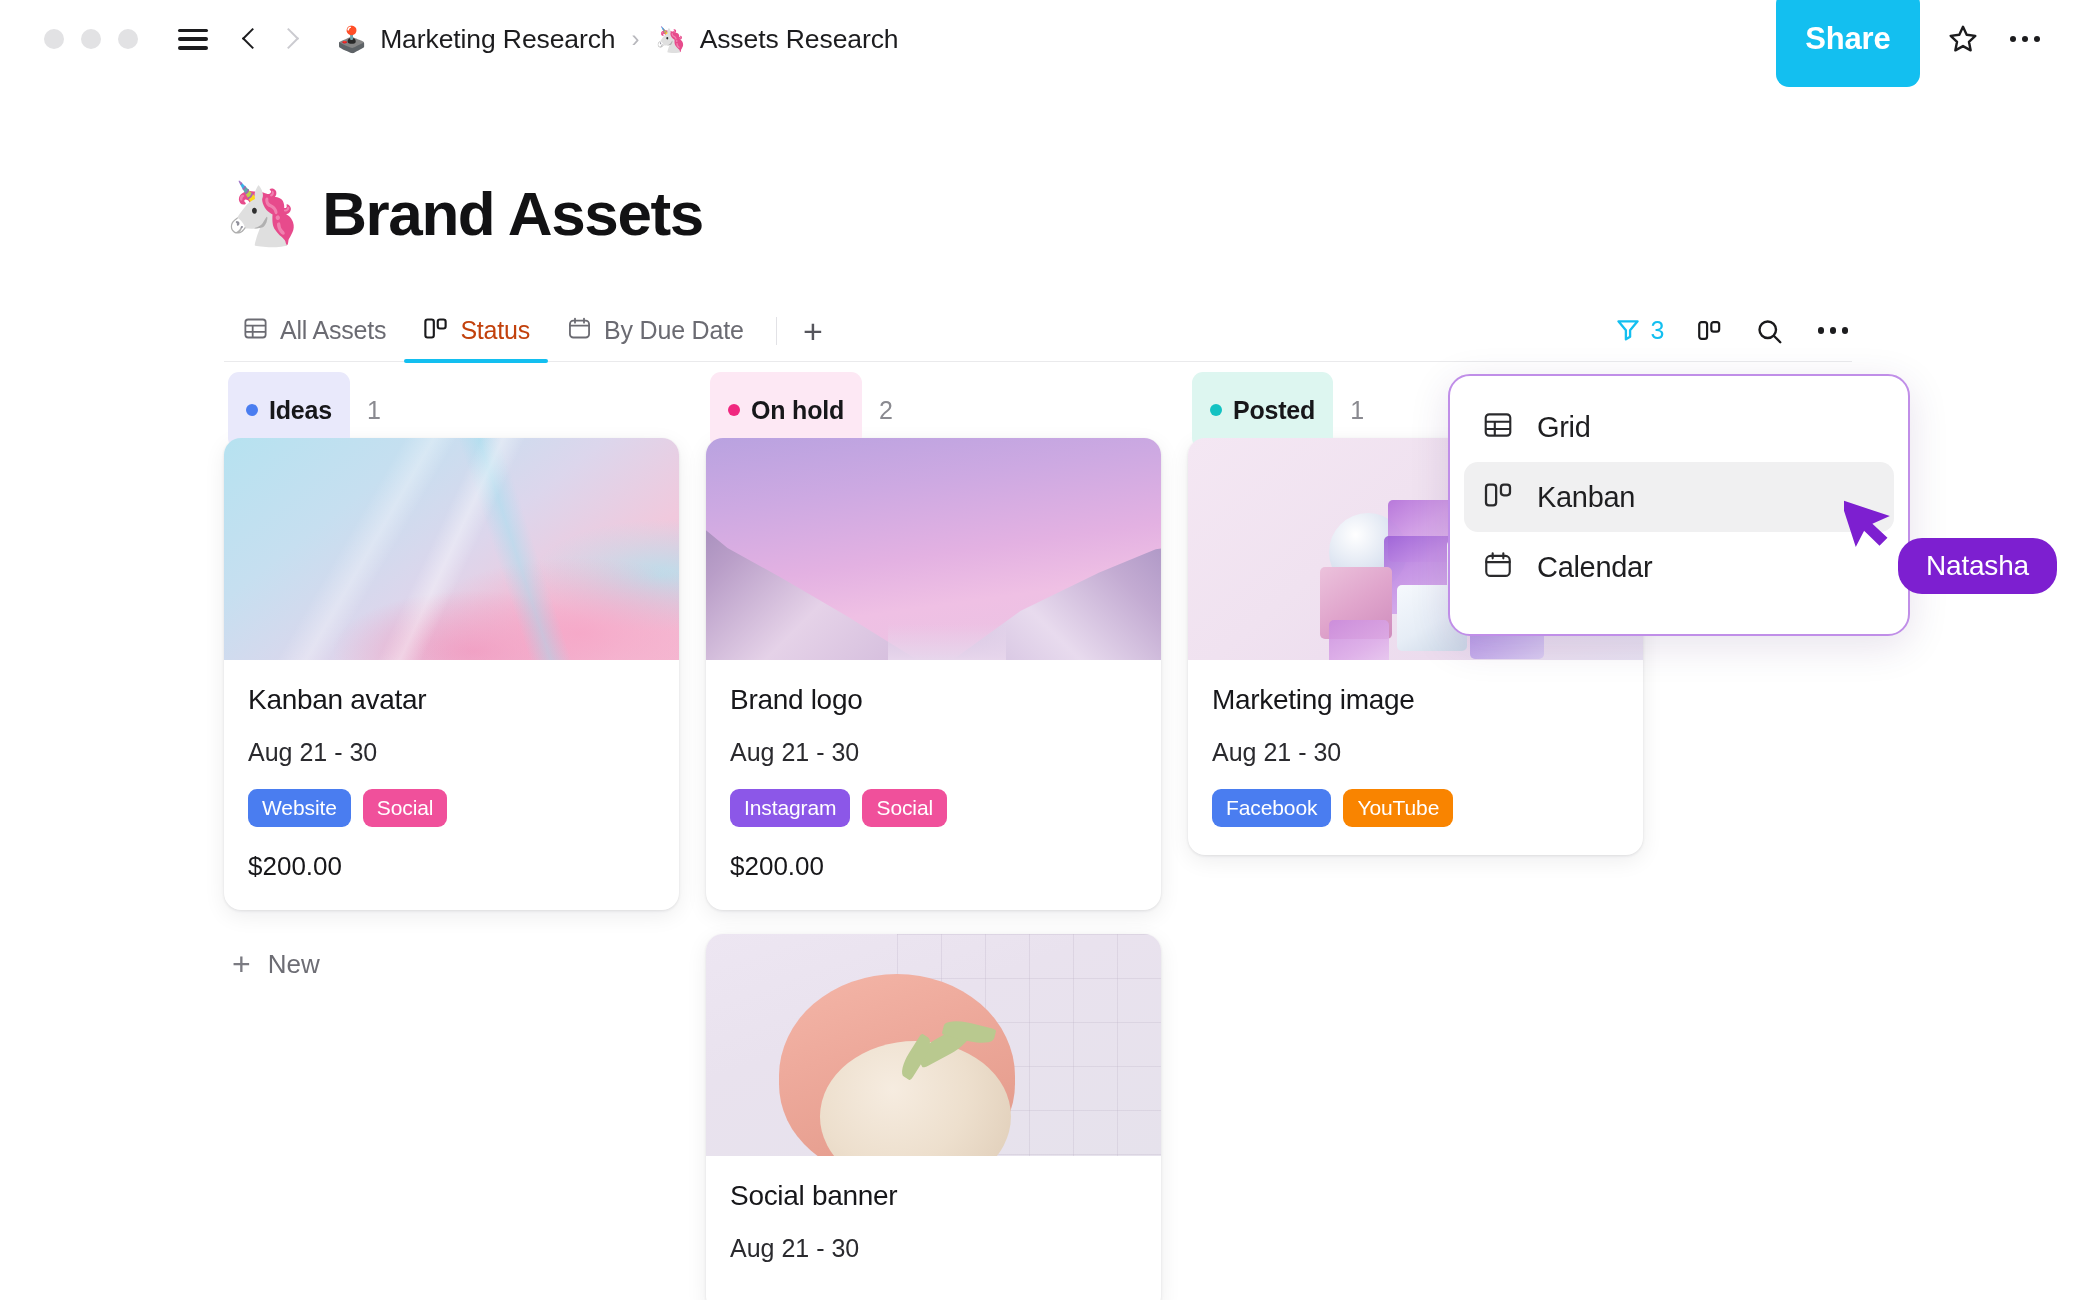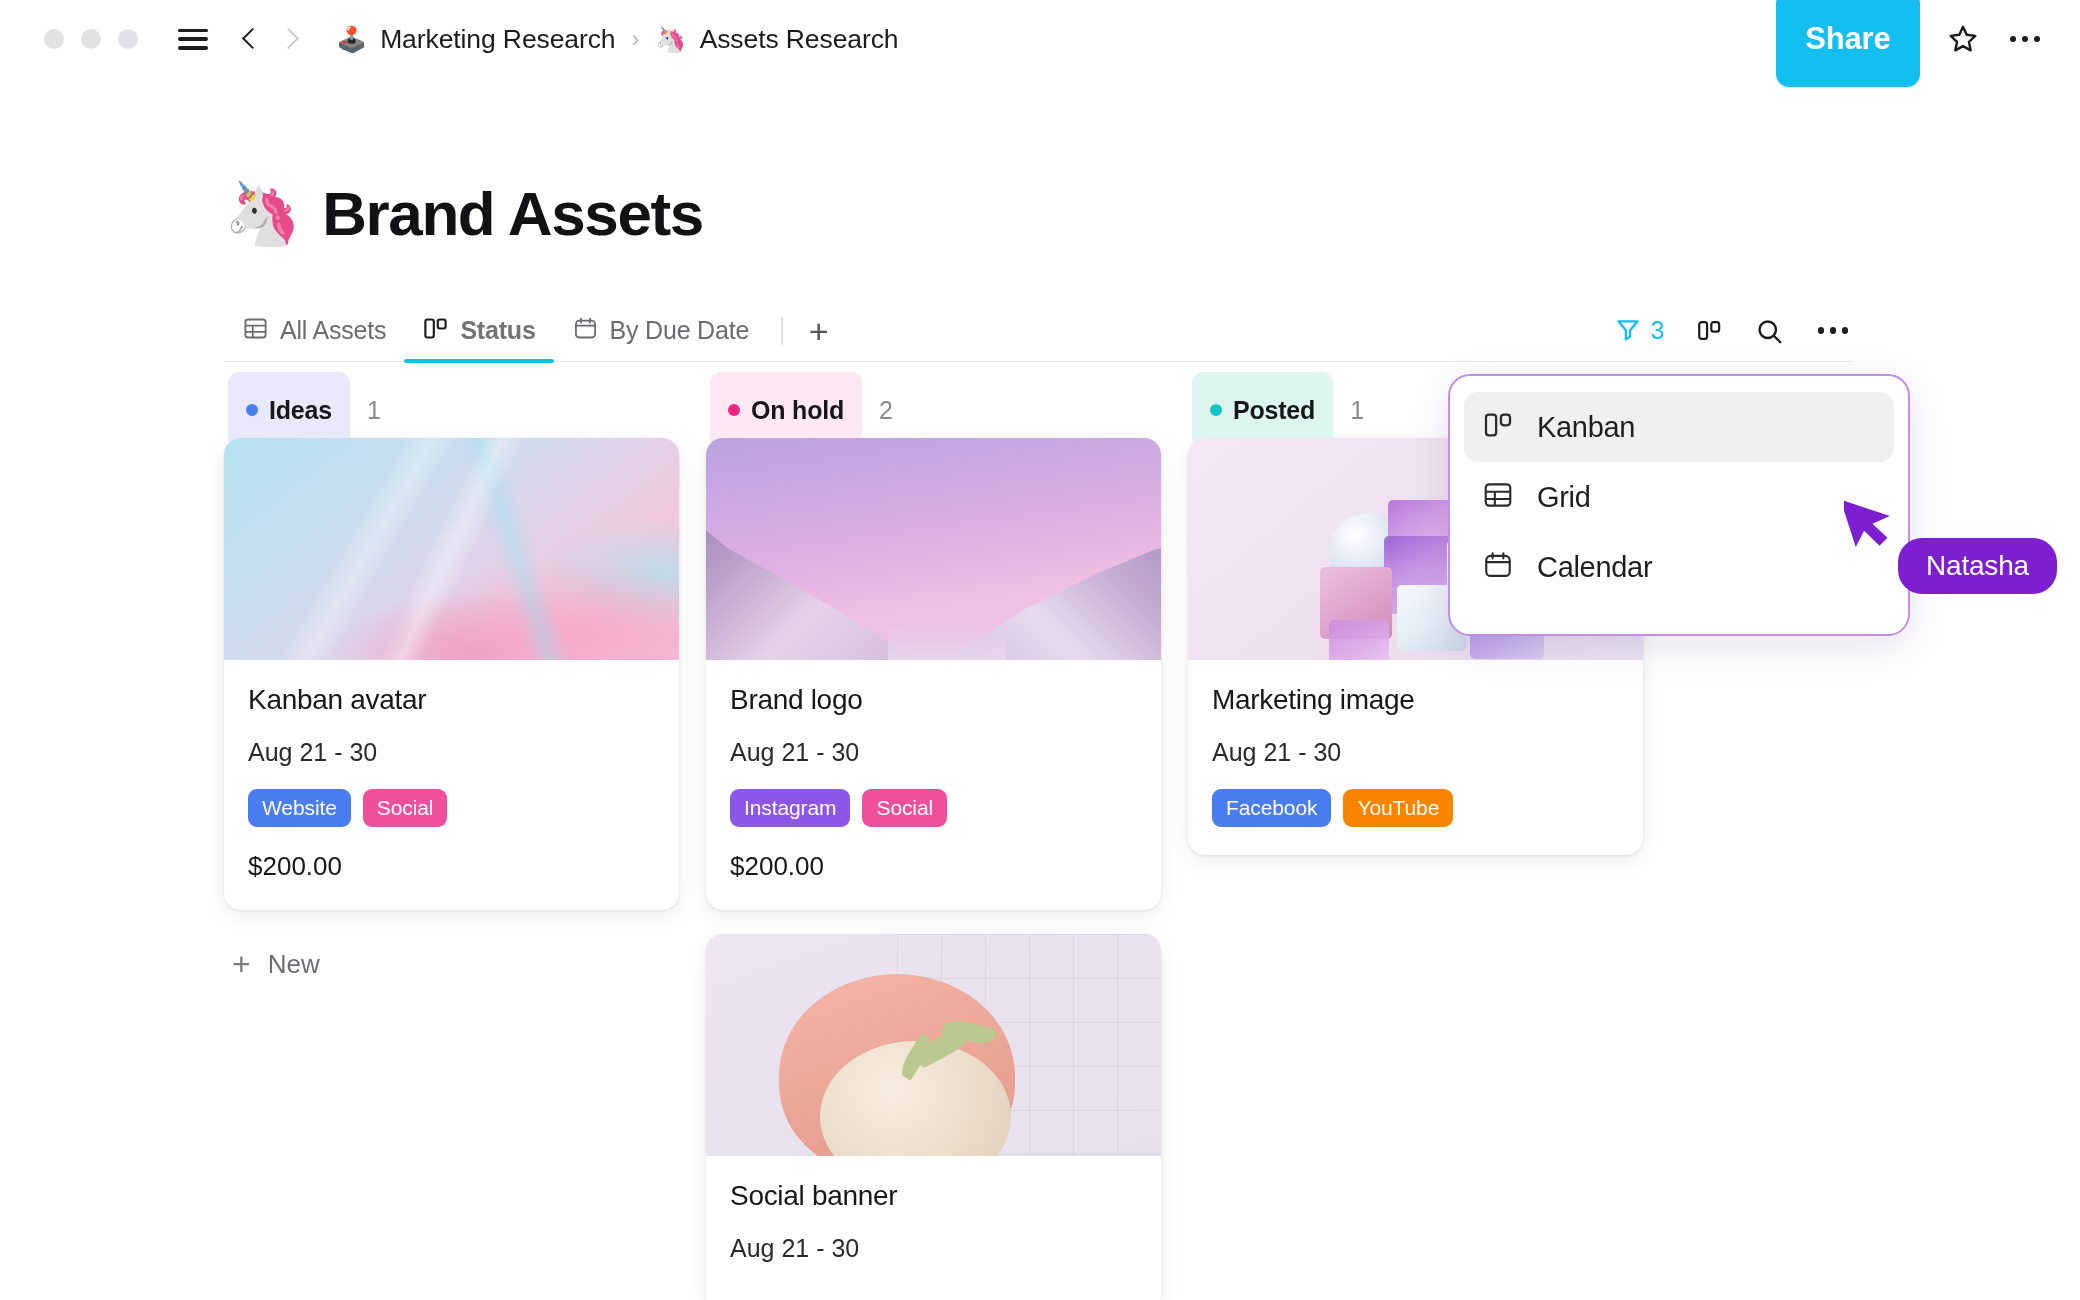--- a/index.html
+++ b/index.html
@@ -73,21 +73,21 @@
     width: 1628px; height: 62px;
     display: flex; align-items: center;
     border-bottom: 1.5px solid #eaeaec;
   }
   .tab {
     display: flex; align-items: center; gap: 11px;
     height: 62px; padding: 0 18px; cursor: pointer;
     position: relative;
   }
   .tab-label { font-size: 25px; color: #6b6b72; letter-spacing: -0.2px; }
-  .tab.active .tab-label { color: #737373; font-weight: 700; }
+  .tab.active .tab-label { color: #c2410c; font-weight: 400; }
   .tab.active::after {
     content: ""; position: absolute; left: 0; right: 0; bottom: -1.5px;
     height: 4px; background: #13bff0; border-radius: 2px;
   }
   .tab-sep { width: 1.5px; height: 28px; background: #e2e2e6; margin: 0 14px; }
   .plus-tab { padding: 0 12px; cursor: pointer; display: flex; align-items: center; }
   .plus-glyph { font-size: 34px; color: #55555c; font-weight: 300; line-height: 1; }
 
   .tools { margin-left: auto; display: flex; align-items: center; gap: 30px; }
   .filter-tool { display: flex; align-items: center; gap: 9px; cursor: pointer; }
@@ -460,38 +460,38 @@
             <span class="tag" style="background:#4a7df0">Facebook</span>
             <span class="tag" style="background:#f98400">YouTube</span>
           </div>
         </div>
       </div>
     </div>
   </div>
 
   <div class="menu">
 
+    <div class="menu-item">
+      <span>
+        <svg width="32" height="32" viewBox="0 0 24 24" fill="none" stroke="#2a2a2c" stroke-width="1.6">
+          <rect x="2.8" y="4" width="18.4" height="16" rx="2.6"></rect>
+          <path d="M2.8 9.6h18.4M2.8 15h18.4M9.6 9.6V20"></path>
+        </svg>
+      </span>
+      <span class="menu-label">Grid</span>
+    </div>
+
     <div class="menu-item hover">
       <span>
         <svg width="32" height="32" viewBox="0 0 24 24" fill="none" stroke="#2a2a2c" stroke-width="1.7">
           <rect x="3" y="4.2" width="7.6" height="15.6" rx="2.2"></rect>
           <rect x="14.2" y="4.2" width="6.8" height="8" rx="2.2"></rect>
         </svg>
       </span>
       <span class="menu-label">Kanban</span>
-    </div>
-
-    <div class="menu-item">
-      <span>
-        <svg width="32" height="32" viewBox="0 0 24 24" fill="none" stroke="#2a2a2c" stroke-width="1.6">
-          <rect x="2.8" y="4" width="18.4" height="16" rx="2.6"></rect>
-          <path d="M2.8 9.6h18.4M2.8 15h18.4M9.6 9.6V20"></path>
-        </svg>
-      </span>
-      <span class="menu-label">Grid</span>
     </div>
 
     <div class="menu-item">
       <span>
         <svg width="32" height="32" viewBox="0 0 24 24" fill="none" stroke="#2a2a2c" stroke-width="1.6">
           <rect x="3.2" y="5.2" width="17.6" height="15" rx="3.2"></rect>
           <path d="M3.2 9.8h17.6M8 3.2v3.8M16 3.2v3.8" stroke-linecap="round"></path>
         </svg>
       </span>
       <span class="menu-label">Calendar</span>

